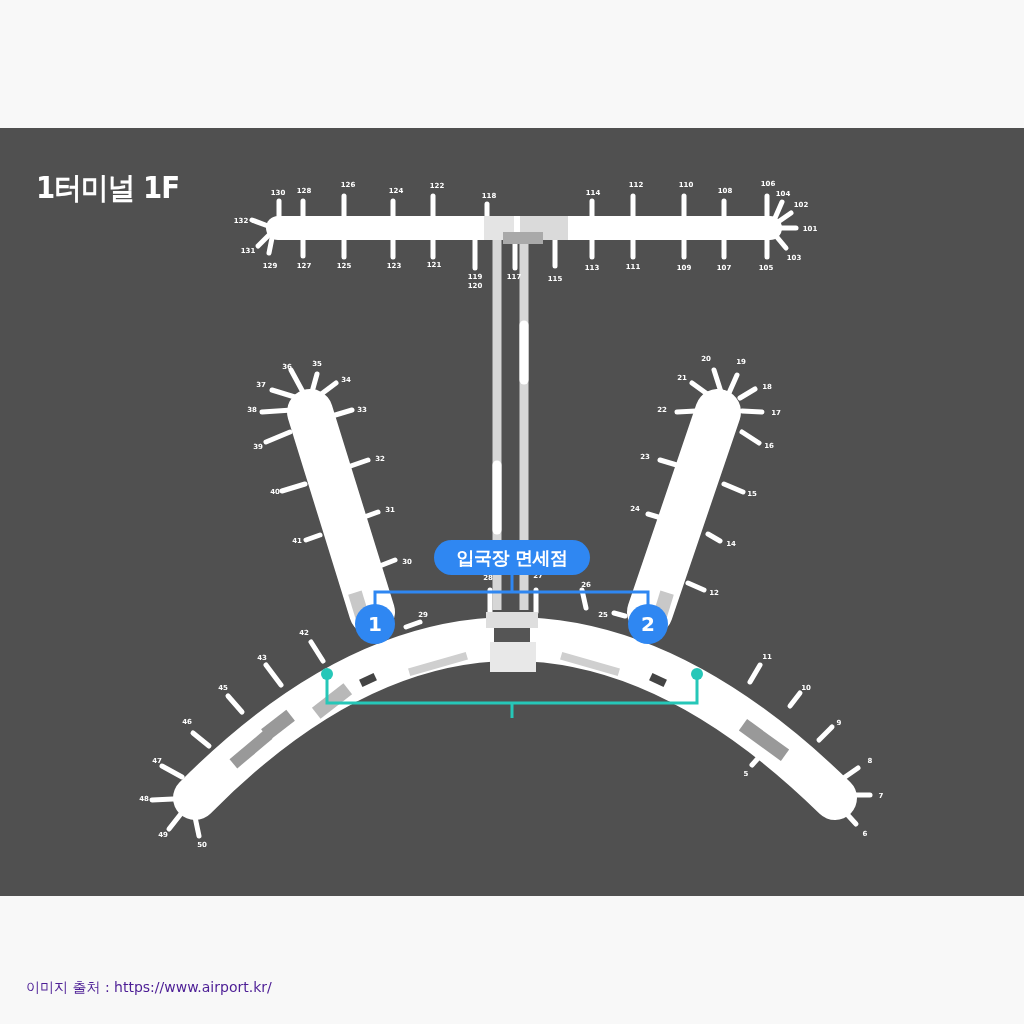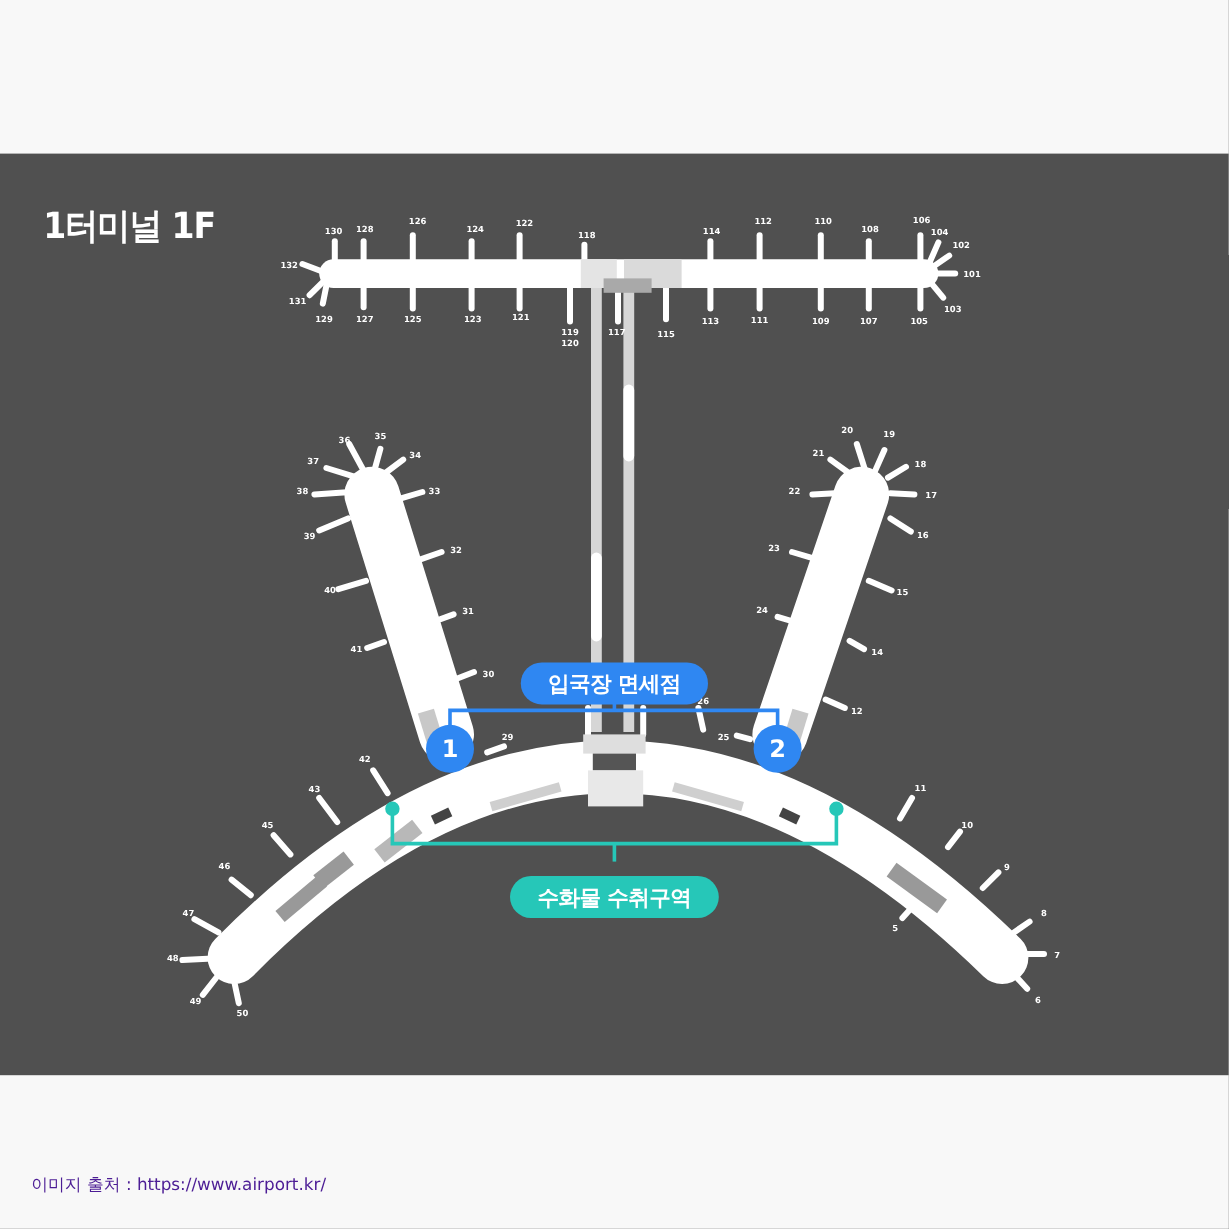--- a/index.html
+++ b/index.html
@@ -1,21 +1,21 @@
 <!DOCTYPE html>
 <html><head>
 <meta charset="utf-8">
 <style>
   html, body { margin:0; padding:0; }
   body { width:1024px; height:1024px; background:#f8f8f8; position:relative; overflow:hidden; font-family:"DejaVu Sans", sans-serif; }
   .map-panel { position:absolute; left:0; top:128px; width:1024px; height:768px; background:#505050; }
   .map-svg { position:absolute; left:0; top:0; }
   .map-title { position:absolute; left:36px; top:40px; color:#fff; font-family:"DejaVu Sans", sans-serif; font-weight:bold; font-size:30px; letter-spacing:-1px; transform:scaleX(0.92); transform-origin:left; }
   .gate-label { font-family:"DejaVu Sans", sans-serif; font-size:7px; fill:#ffffff; font-weight:bold; }
-  .pill { position:absolute; color:#fff; font-family:"DejaVu Sans", sans-serif; font-weight:bold; font-size:18px; border-radius:18px; display:flex; align-items:center; justify-content:center; letter-spacing:-0.5px;margin-top:12px; }
+  .pill { position:absolute; color:#fff; font-family:"DejaVu Sans", sans-serif; font-weight:bold; font-size:18px; border-radius:18px; display:flex; align-items:center; justify-content:center; letter-spacing:-0.5px; }
   .pill-duty { left:434px; top:412px; width:156px; height:35px; background:#2f87f2; }
   .pill-baggage { left:425px; top:590px; width:174px; height:35px; background:#26c7b8; }
   .num-badge { position:absolute; width:40px; height:40px; border-radius:50%; background:#2f87f2; color:#fff; font-weight:bold; font-size:20px; display:flex; align-items:center; justify-content:center; font-family:"DejaVu Sans", sans-serif; }
   .badge-1 { left:355px; top:476px; }
   .badge-2 { left:628px; top:476px; }
   .source { position:absolute; left:26px; top:979px; font-size:14px; color:#4c1d95; font-family:"DejaVu Sans", sans-serif; }
 </style>
 </head>
 <body>
 
@@ -228,16 +228,15 @@
         <text x="881" y="798">7</text>
         <text x="865" y="836">6</text>
       <text x="746" y="776">5</text>
     </g>
   </svg>
 
   <div class="map-title">1터미널 1F</div>
   <div class="pill pill-duty">입국장 면세점</div>
   <div class="num-badge badge-1">1</div>
   <div class="num-badge badge-2">2</div>
-  <div class="pill pill-baggage">수화물 수취구역</div>
 </div>
 
 <div class="source">이미지 출처 : https://www.airport.kr/</div>
 
 </body></html>

